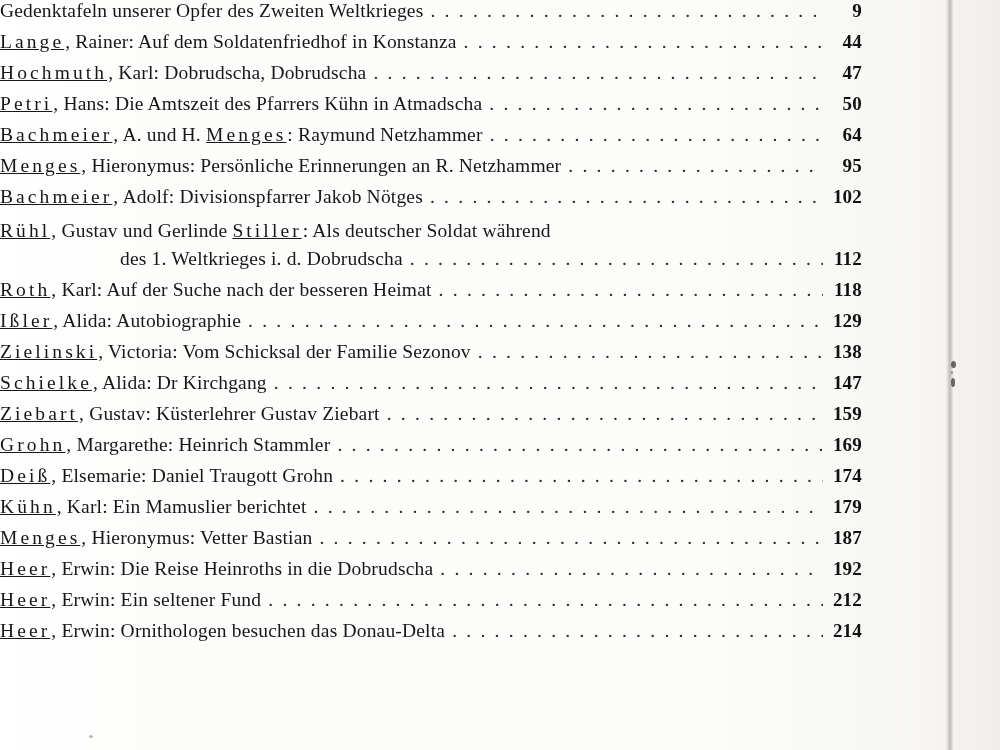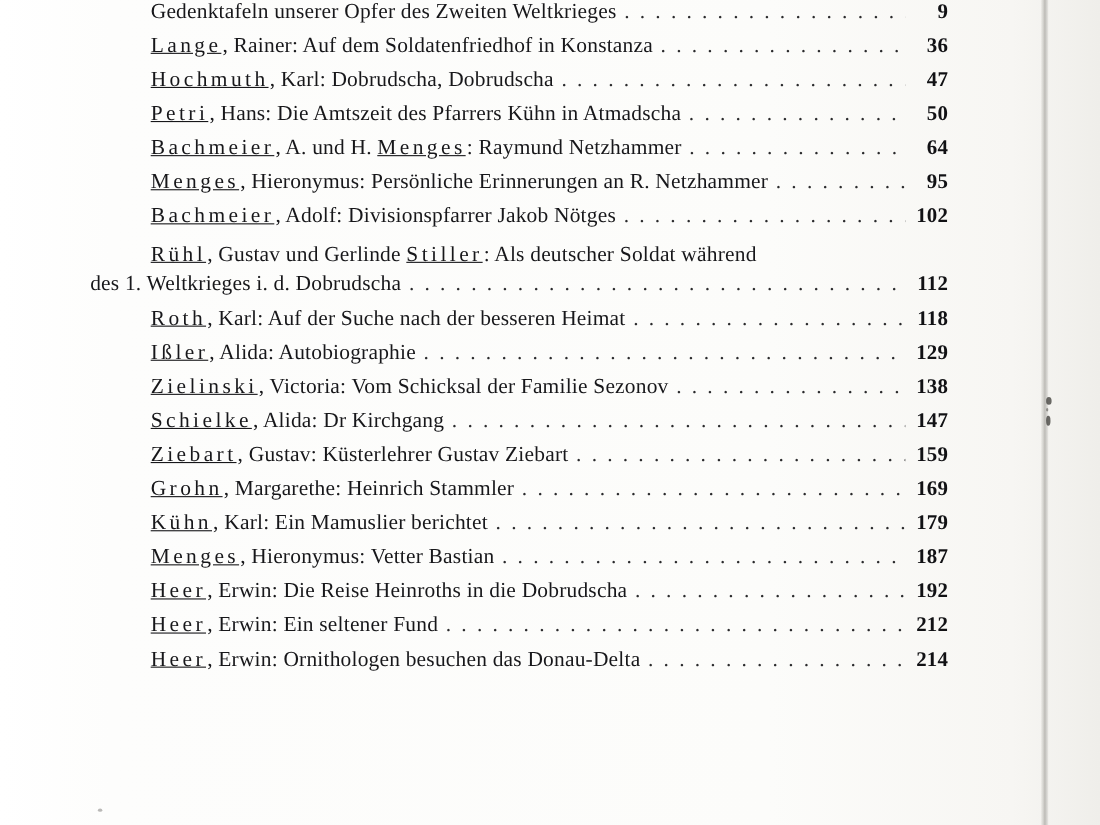--- a/index.html
+++ b/index.html
@@ -60,28 +60,27 @@
 
   .toc-entry {
     position: relative;
   }
 
   
   .toc-line {
     display: flex;
     align-items: baseline;
     height: 31px;
-    padding-left: 137px;
     padding-right: 138px;
     font-size: 19.5px;
     color: #17171a;
     white-space: nowrap;
   }
   .toc-line.cont {
-    padding-left: 82px;
+    padding-left: 120px;
   }
 
   .entry-text {
     flex: 0 0 auto;
     letter-spacing: 0.18px;
   }
 
   
   .surname {
     letter-spacing: 3.1px;
@@ -129,21 +128,21 @@
         <div class="toc-line">
           <span class="entry-text"><span>Gedenktafeln unserer Opfer des Zweiten Weltkrieges</span></span>
           <span class="leaders"></span>
           <span class="page-num">9</span>
         </div>
       </div>
       <div class="toc-entry">
         <div class="toc-line">
           <span class="entry-text"><span class="surname">Lange</span><span>, Rainer: Auf dem Soldatenfriedhof in Konstanza</span></span>
           <span class="leaders"></span>
-          <span class="page-num">36</span>
+          <span class="page-num">44</span>
         </div>
       </div>
       <div class="toc-entry">
         <div class="toc-line">
           <span class="entry-text"><span class="surname">Hochmuth</span><span>, Karl: Dobrudscha, Dobrudscha</span></span>
           <span class="leaders"></span>
           <span class="page-num">47</span>
         </div>
       </div>
       <div class="toc-entry">
@@ -219,20 +218,27 @@
           <span class="entry-text"><span class="surname">Ziebart</span><span>, Gustav: Küsterlehrer Gustav Ziebart</span></span>
           <span class="leaders"></span>
           <span class="page-num">159</span>
         </div>
       </div>
       <div class="toc-entry">
         <div class="toc-line">
           <span class="entry-text"><span class="surname">Grohn</span><span>, Margarethe: Heinrich Stammler</span></span>
           <span class="leaders"></span>
           <span class="page-num">169</span>
+        </div>
+      </div>
+      <div class="toc-entry">
+        <div class="toc-line">
+          <span class="entry-text"><span class="surname">Deiß</span><span>, Elsemarie: Daniel Traugott Grohn</span></span>
+          <span class="leaders"></span>
+          <span class="page-num">174</span>
         </div>
       </div>
       <div class="toc-entry">
         <div class="toc-line">
           <span class="entry-text"><span class="surname">Kühn</span><span>, Karl: Ein Mamuslier berichtet</span></span>
           <span class="leaders"></span>
           <span class="page-num">179</span>
         </div>
       </div>
       <div class="toc-entry">

